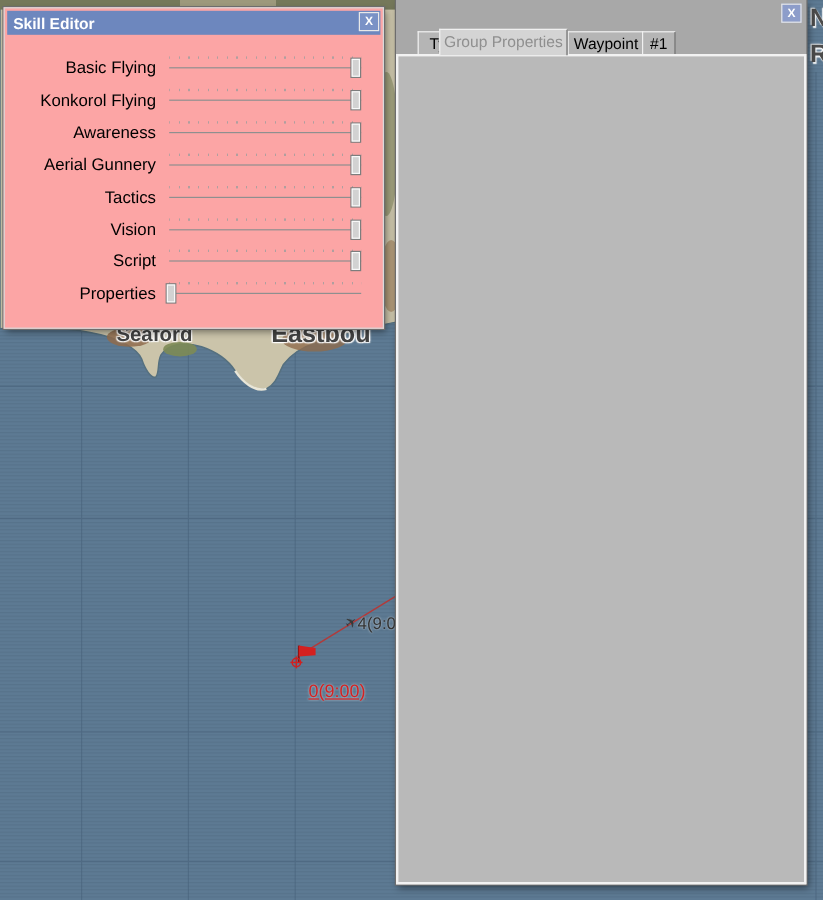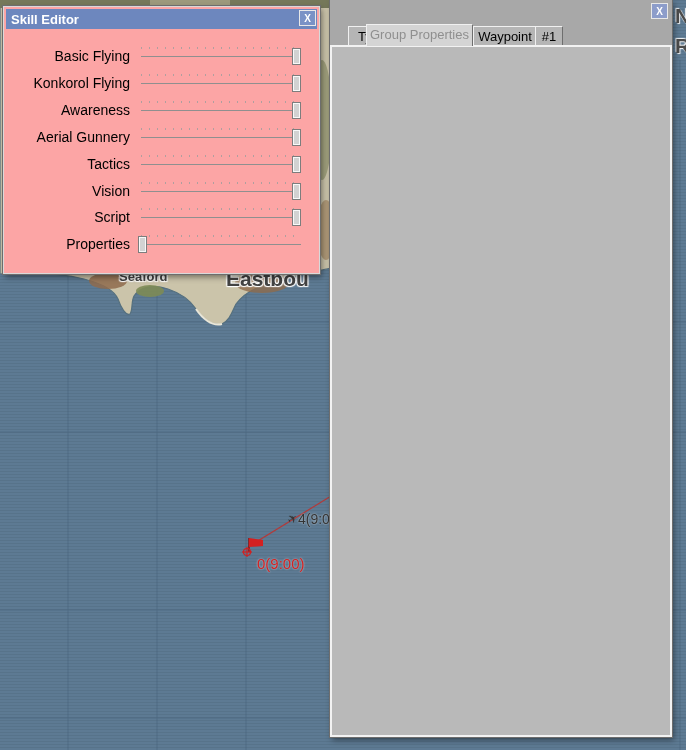--- a/index.html
+++ b/index.html
@@ -122,24 +122,24 @@
     <line x1="249" y1="538" x2="249" y2="552" stroke="#8a1010" stroke-width="1.5"></line>
     <path d="M249,538 L263,540 L263,546 L249,547 Z" fill="#d42020"></path>
     <g stroke="#d02020" fill="none" stroke-width="1.2">
       <circle cx="247" cy="552" r="3.5"></circle>
       <line x1="242" y1="552" x2="252" y2="552"></line>
       <line x1="247" y1="547" x2="247" y2="557"></line>
     </g>
     <text x="288" y="526" font-size="12" fill="#383838" transform="rotate(-35 288 521)" font-family="DejaVu Sans">✈</text>
   </svg>
 
-  <div class="town" style="left:119px;top:269px;font-size:13px;">Seaford</div>
+  <div class="town" style="left:97px;top:269px;font-size:17px;">Seaford</div>
   <div class="town" style="left:226px;top:267px;font-size:21px;">Eastbou</div>
 
-  <div class="wpt" style="left:257px;top:555px;color:#d32222;">0(9:00)</div>
+  <div class="wpt" style="left:257px;top:568px;color:#d32222;text-decoration:underline;">0(9:00)</div>
   <div class="wpt" style="left:298px;top:511px;color:#333333;font-size:14px;">4(9:0</div>
 
   <div class="edge-frag" style="left:675px;top:4px;">N</div>
   <div class="edge-frag" style="left:675px;top:34px;">R</div>
 </div>
 
 <div id="skill-win" class="win">
   <div class="titlebar">
     <span>Skill Editor</span>
   </div>

